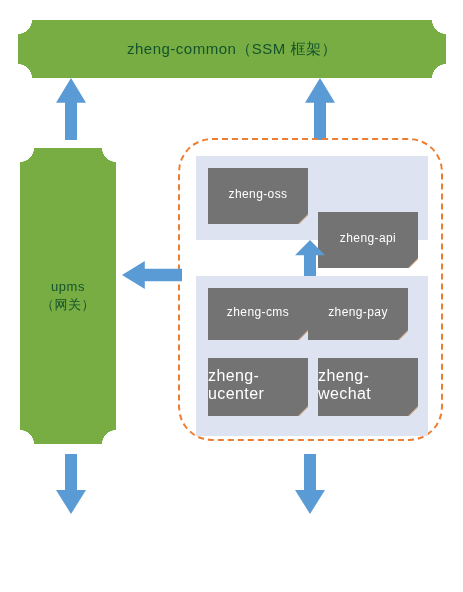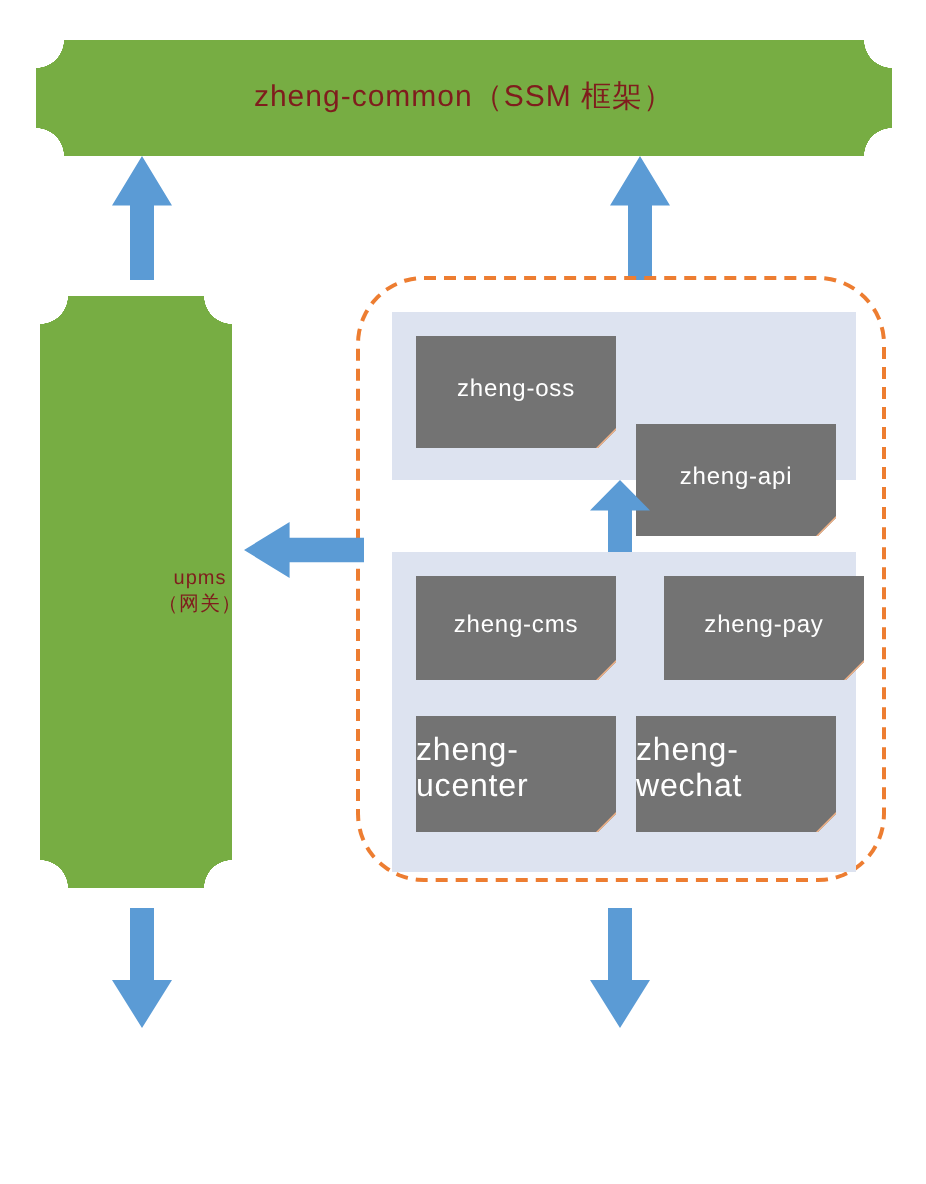--- a/index.html
+++ b/index.html
@@ -49,34 +49,34 @@
       linear-gradient(#000 0 0) 14px 0    / calc(100% - 28px) 100% no-repeat,
       linear-gradient(#000 0 0) 0    14px / 100% calc(100% - 28px) no-repeat;
   }
   .plaque .plaque-label {
     position: relative;
     width: 100%;
     height: 100%;
     display: flex;
     align-items: center;
     justify-content: center;
-    color: #7f1d1d;
+    color: #14532d;
     text-align: center;
     line-height: 1.35;
     white-space: pre-line;
     letter-spacing: .5px;
   }
 
   #box-common { left: 18px;  top: 20px;  width: 428px; height: 58px;  }
   #box-admin  { left: 24px;  top: 516px; width: 420px; height: 56px;  }
   #box-upms   { left: 20px;  top: 148px; width: 96px;  height: 296px; }
 
   #box-common .plaque-label,
   #box-admin  .plaque-label { font-size: 15px; }
-  #box-upms   .plaque-label { font-size: 10px; margin-left: 32px; }
+  #box-upms   .plaque-label { font-size: 13px; }
 
   
   #group-region {
     position: absolute;
     left: 178px;
     top: 138px;
     width: 265px;
     height: 303px;
     border: 2px dashed #ed7d31;
     border-radius: 34px;
@@ -120,21 +120,21 @@
     width: 10px;
     height: 10px;
     background: #f3b183;
     -webkit-clip-path: polygon(100% 0, 100% 100%, 0 100%);
     clip-path: polygon(100% 0, 100% 100%, 0 100%);
   }
 
   #note-oss     { left: 208px; top: 168px; width: 100px; height: 56px; }
   #note-api     { left: 318px; top: 168px; width: 100px; height: 56px; margin-top: 44px; }
   #note-cms     { left: 208px; top: 288px; width: 100px; height: 52px; }
-  #note-pay     { left: 332px; top: 288px; width: 100px; height: 52px; }
+  #note-pay     { left: 308px; top: 288px; width: 100px; height: 52px; }
   #note-ucenter { left: 208px; top: 358px; width: 100px; height: 58px; }
   #note-wechat  { left: 318px; top: 358px; width: 100px; height: 58px; }
 
   
   .arrow {
     position: absolute;
     background: #5b9bd5;
   }
   .arrow.up {
     -webkit-clip-path: polygon(50% 0, 100% 40%, 70% 40%, 70% 100%, 30% 100%, 30% 40%, 0 40%);

